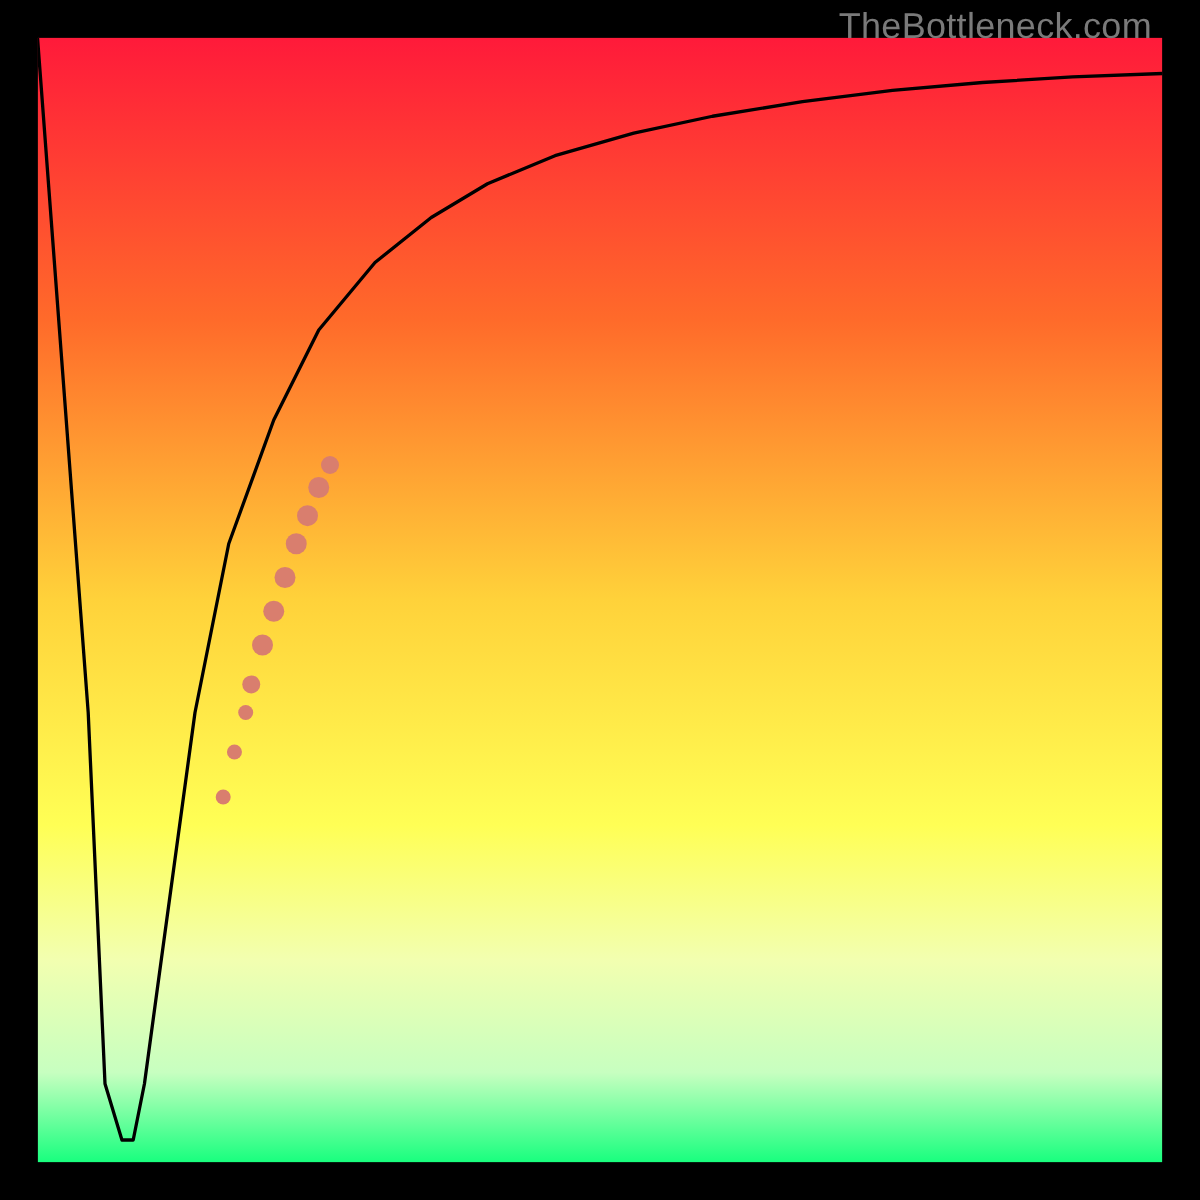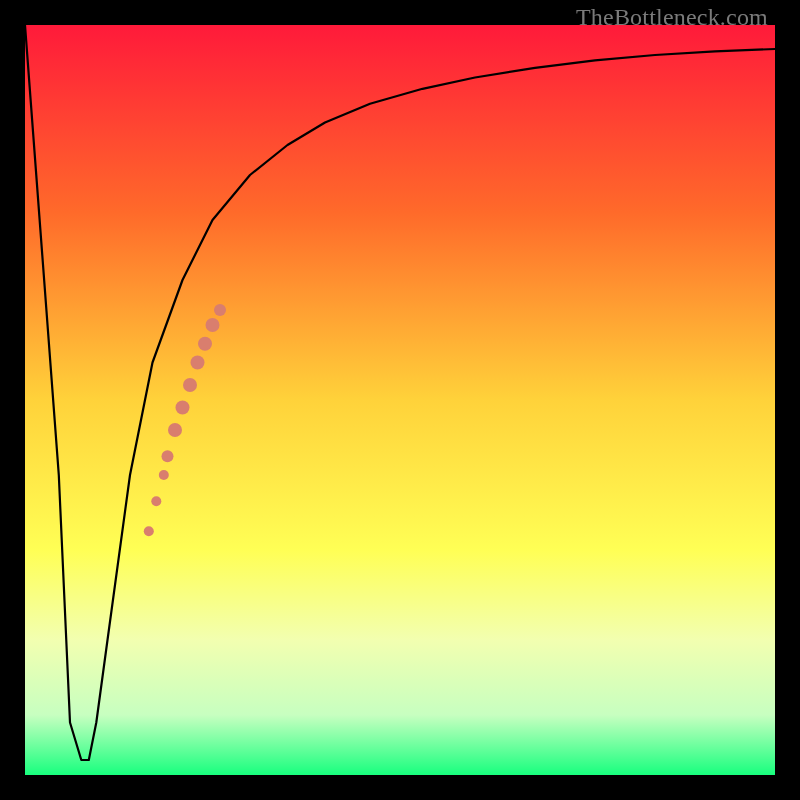--- a/index.html
+++ b/index.html
@@ -21,21 +21,21 @@
     left: 25px;
     top: 25px;
     width: 750px;
     height: 750px;
     overflow: hidden;
   }
   .watermark {
     position: absolute;
     top: 4px;
     right: 32px;
-    font-family: Liberation Serif, serif;
+    font-family: Liberation Sans, sans-serif;
     font-size: 24px;
     color: #7a7a7a;
     letter-spacing: 0.2px;
   }
 </style>
 </head>
 <body>
 
 <div class="frame">
   <div class="plot-area">

